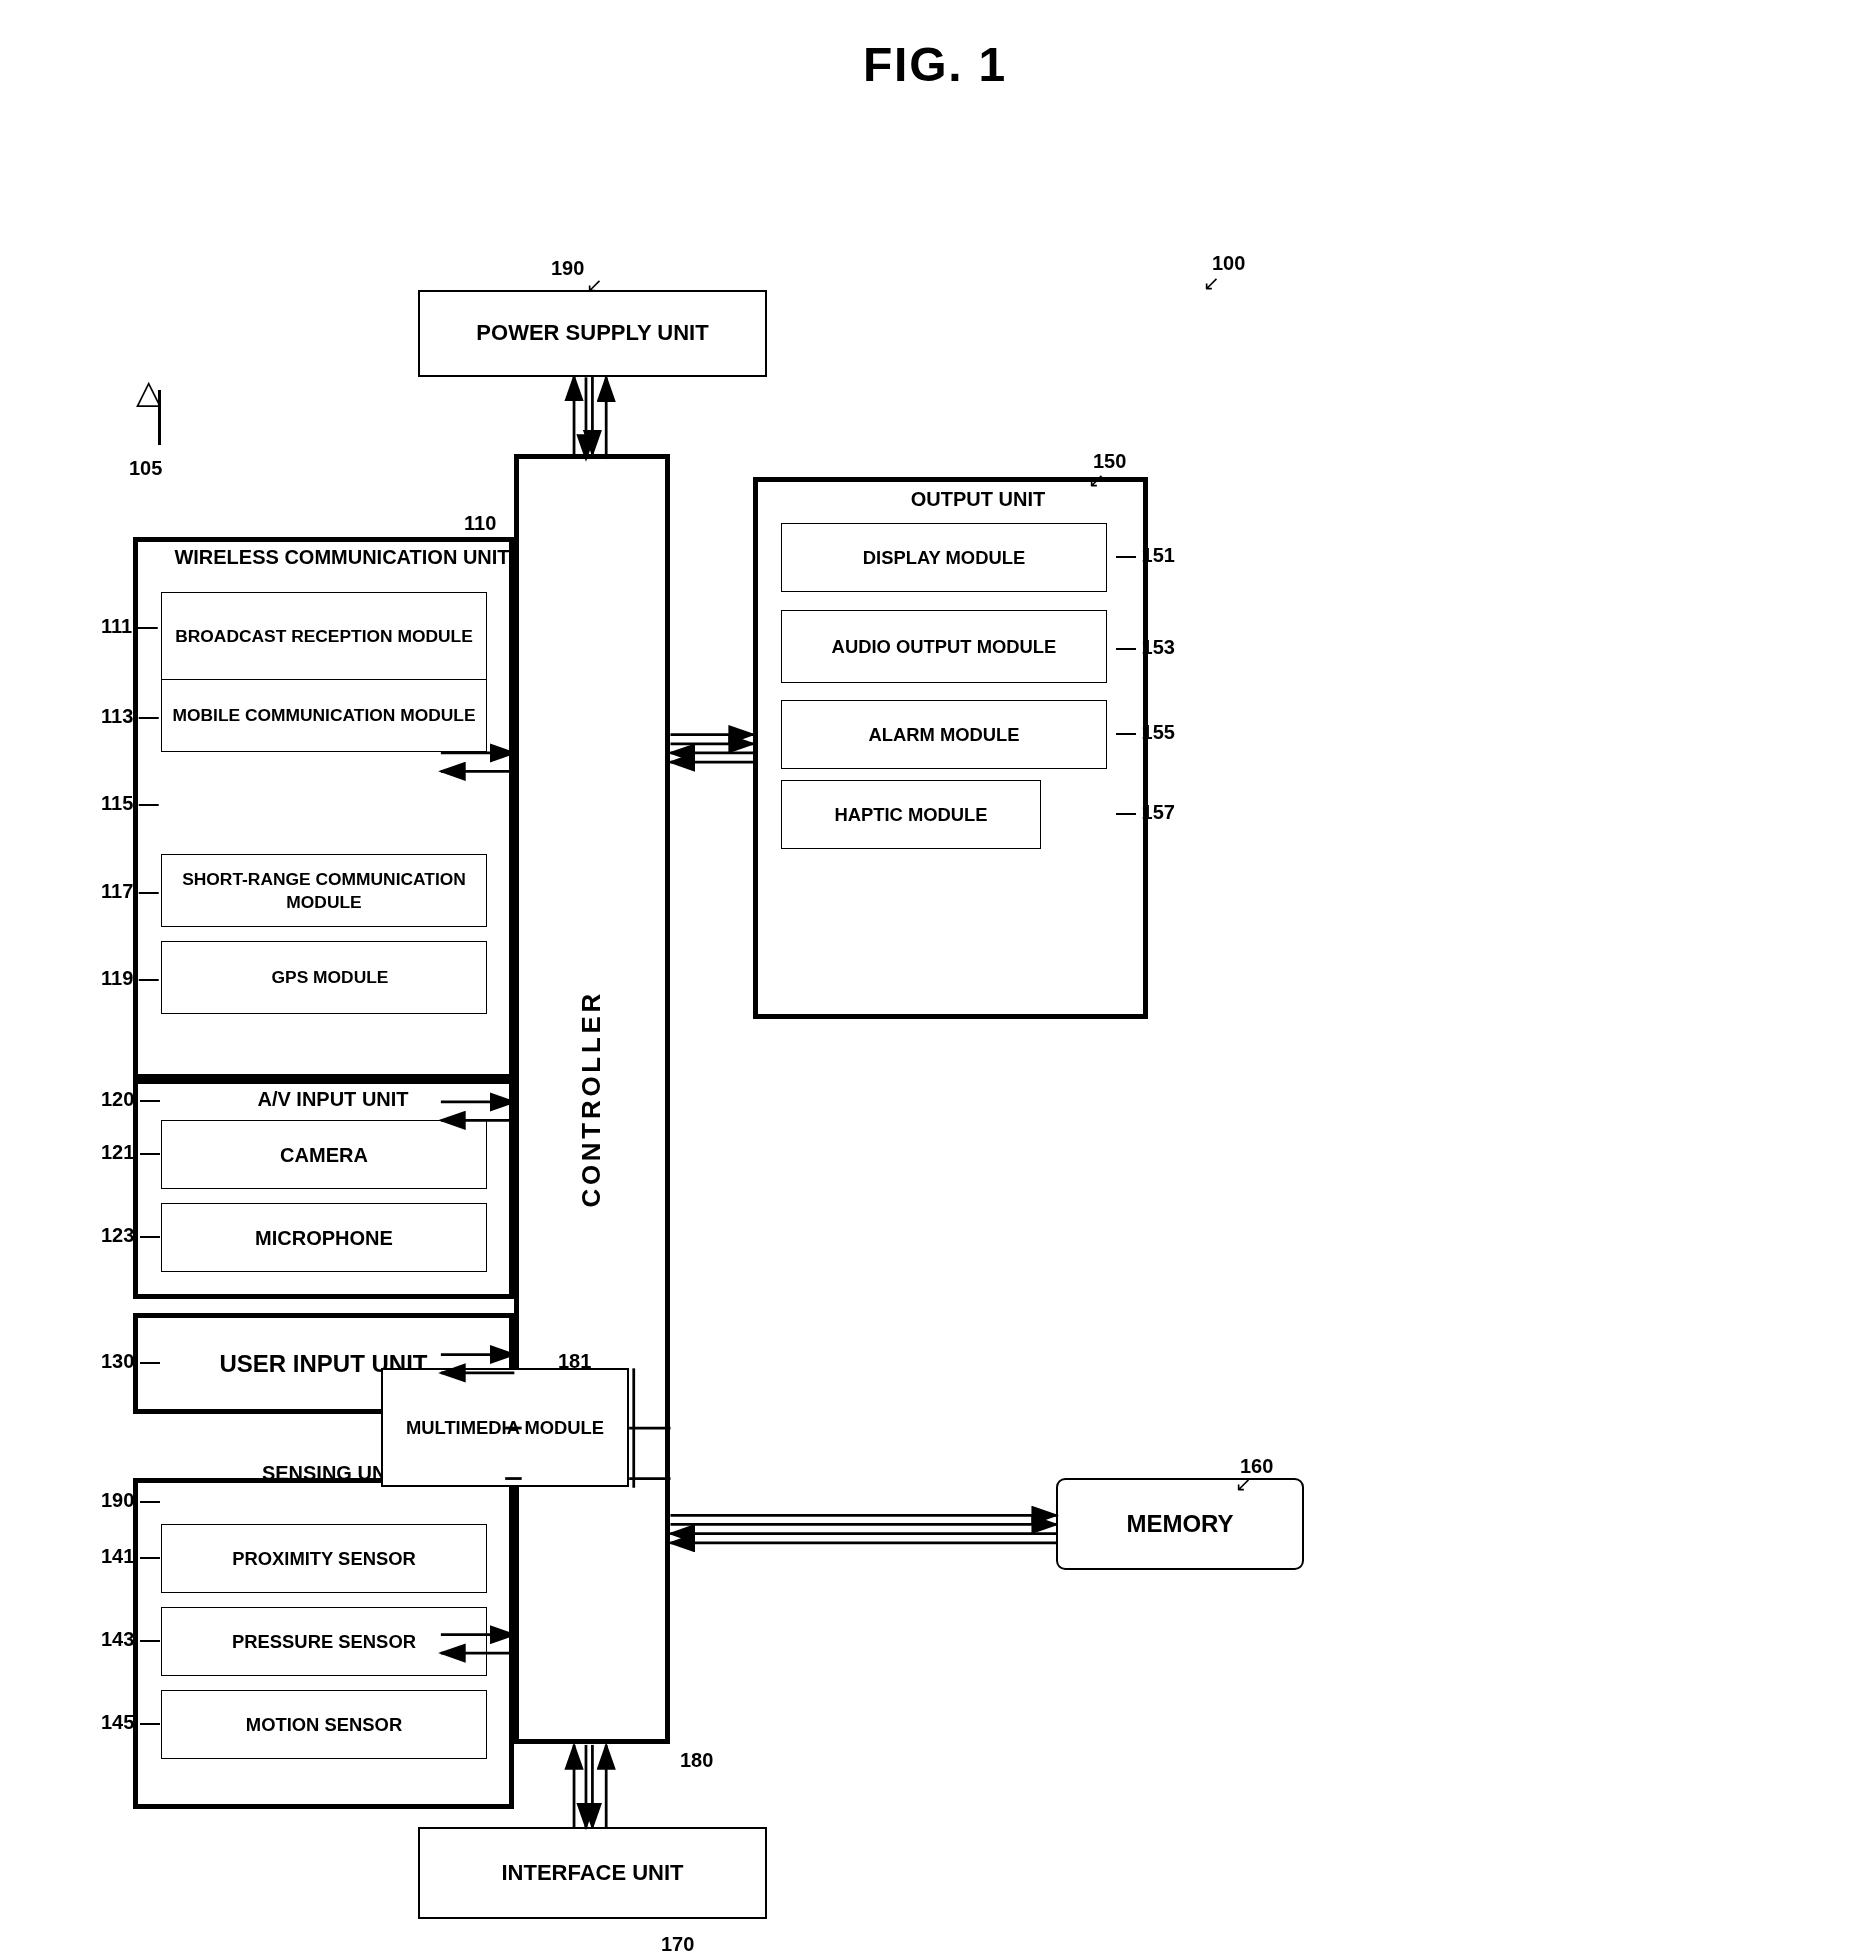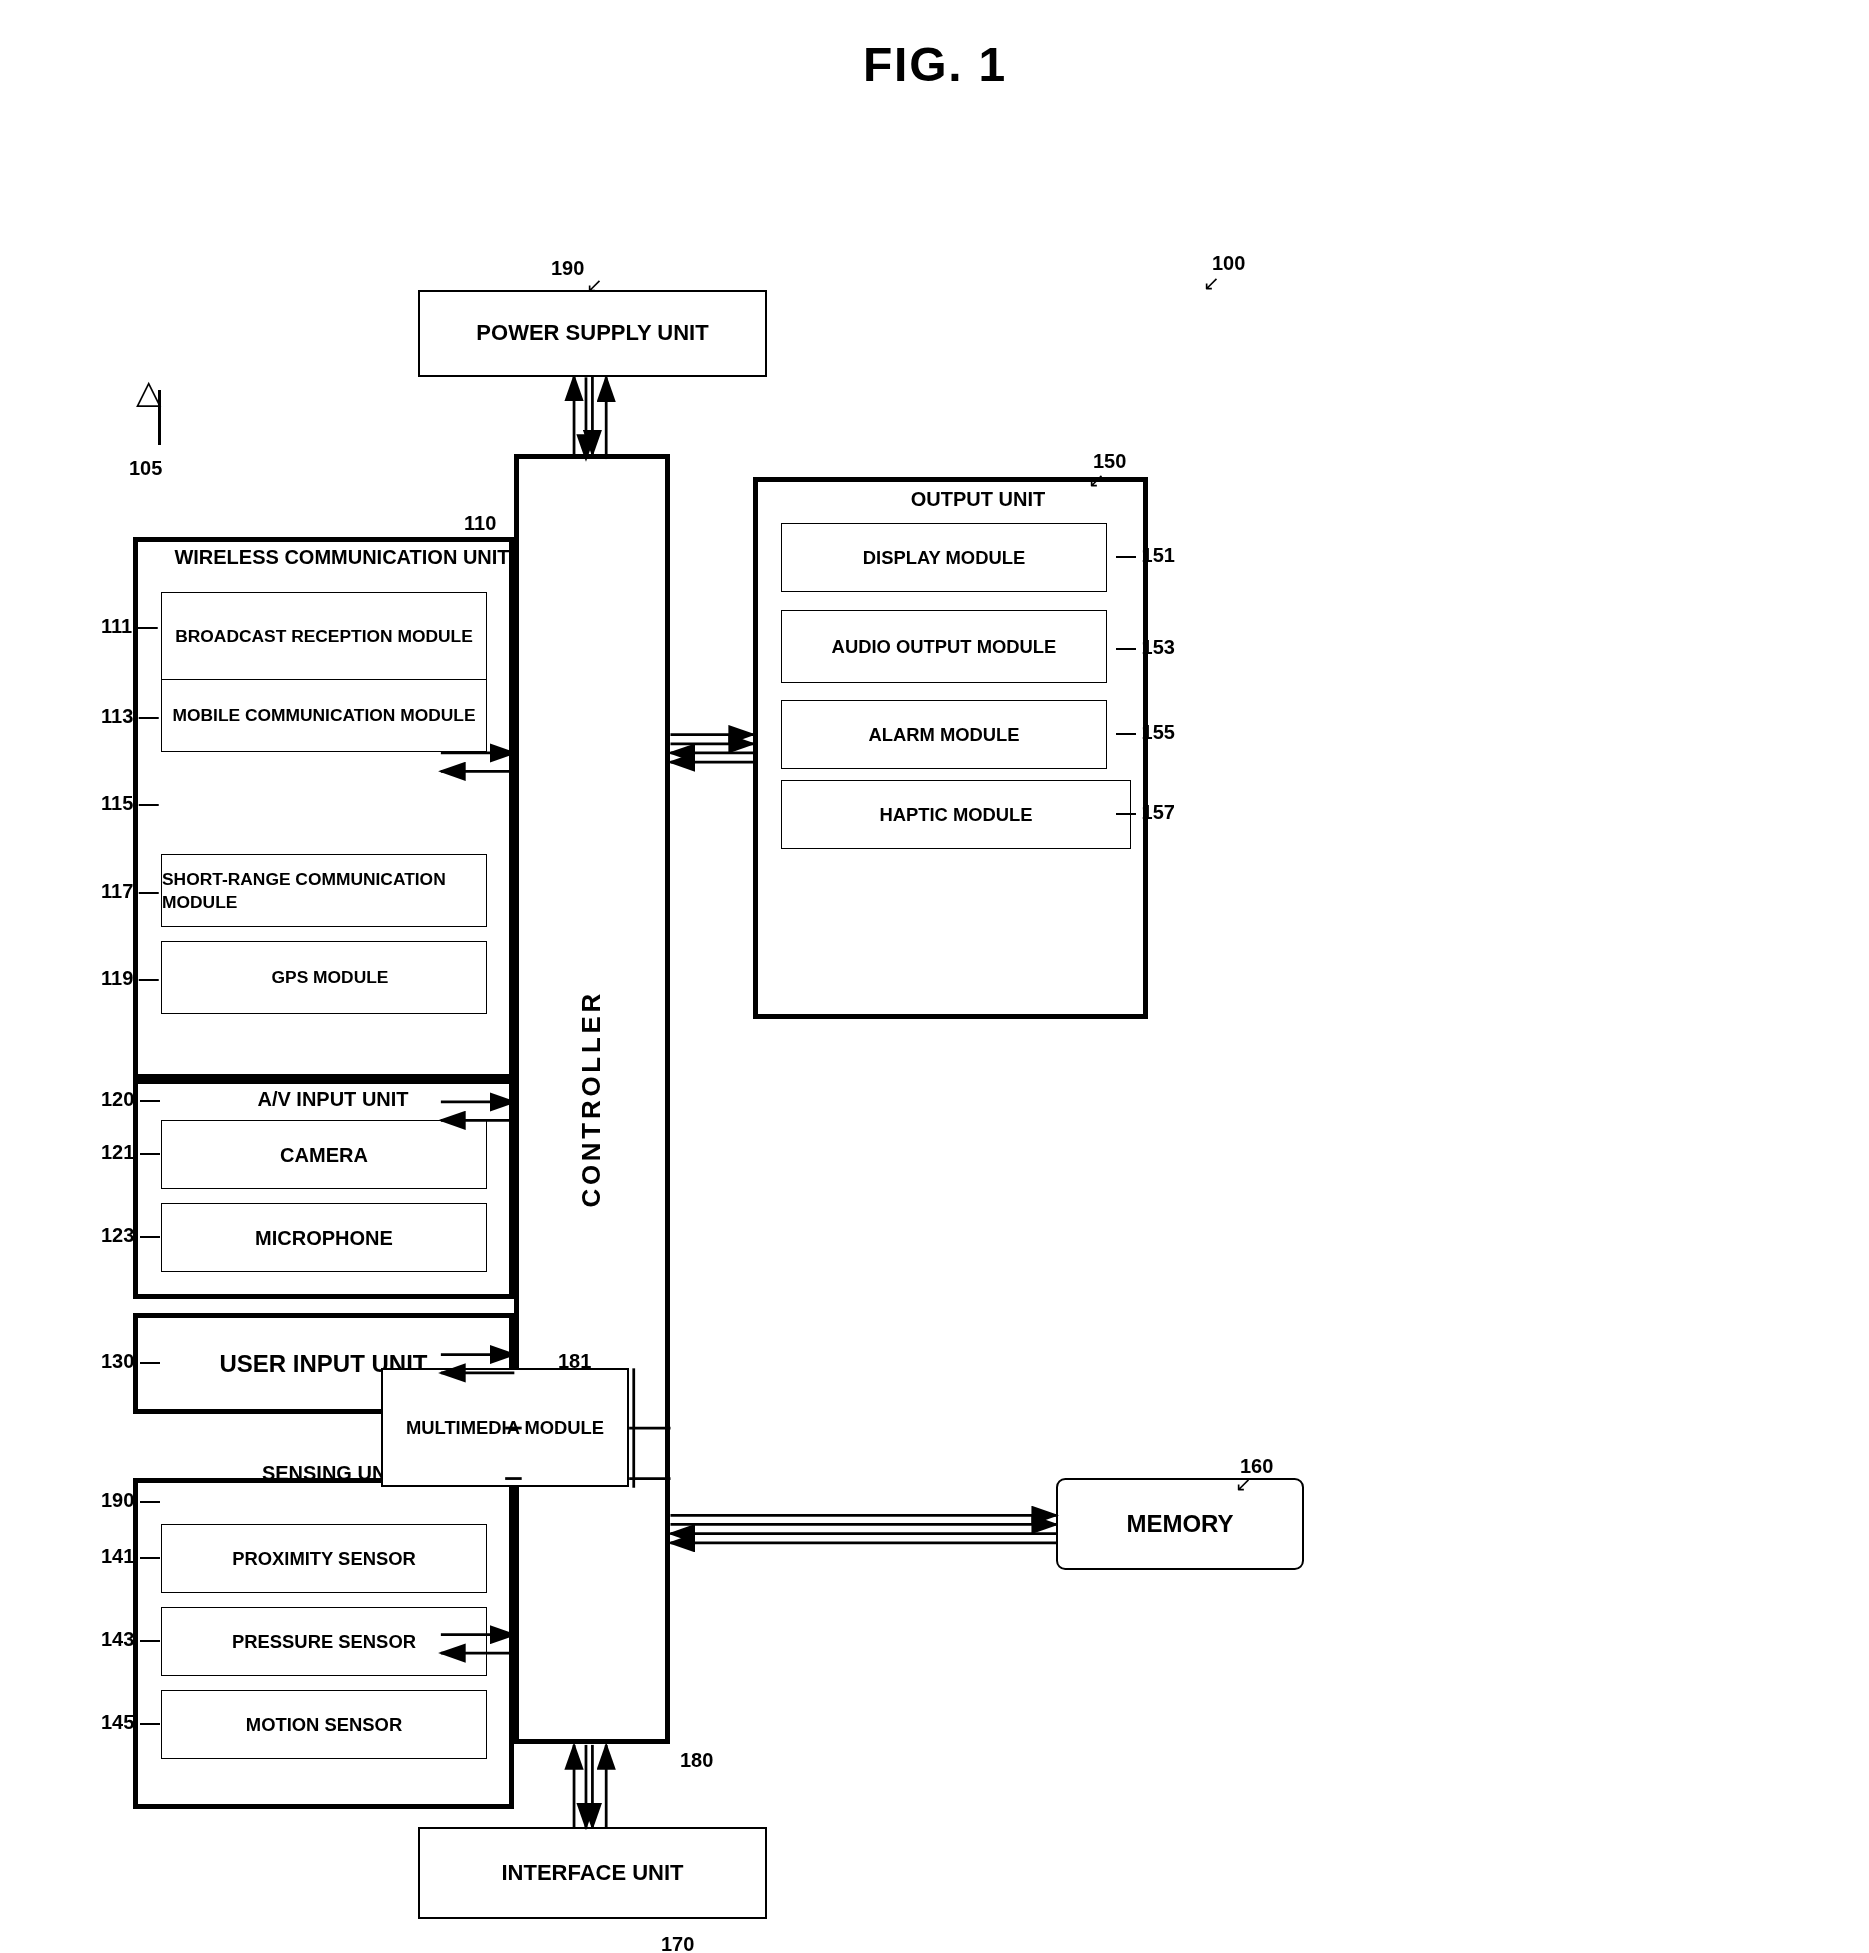--- a/index.html
+++ b/index.html
@@ -26,20 +26,21 @@
       height: 1837px;
     }
     
     .box {
       position: absolute;
       border: 2.8px solid #000;
       background: #fff;
       display: flex;
       align-items: center;
       justify-content: center;
+      text-align: center;
       font-size: 20px;
       font-weight: bold;
       line-height: 1.3;
     }
     .box-thick {
       border: 5.5px solid #000;
     }
     .box-thin {
       border: 1.8px solid #000;
     }
@@ -205,21 +206,21 @@
   <div class="box box-thin" style="left:781px;top:500px;width:326px;height:73px;font-size:18.4px;">
     <span>AUDIO OUTPUT MODULE</span>
   </div>
   <div class="label" style="left:1116px;top:526px;">— 153</div>
 
   <div class="box box-thin" style="left:781px;top:590px;width:326px;height:69px;font-size:18.4px;">
     <span>ALARM MODULE</span>
   </div>
   <div class="label" style="left:1116px;top:611px;">— 155</div>
 
-  <div class="box box-thin" style="left:781px;top:670px;width:350px;height:69px;font-size:18.4px;">
+  <div class="box box-thin" style="left:781px;top:670px;width:260px;height:69px;font-size:18.4px;">
     <span>HAPTIC MODULE</span>
   </div>
   <div class="label" style="left:1116px;top:691px;">— 157</div>
 
   <div class="box" style="left:381px;top:1258px;width:248px;height:119px;font-size:18.4px;">
     <span>MULTIMEDIA MODULE</span>
   </div>
   <div class="label" style="left:558px;top:1240px;">181</div>
 
   <svg style="position:absolute;top:0;left:0;width:1870px;height:1837px;pointer-events:none;" viewBox="0 0 2036 2000" width="1870" height="1837">

